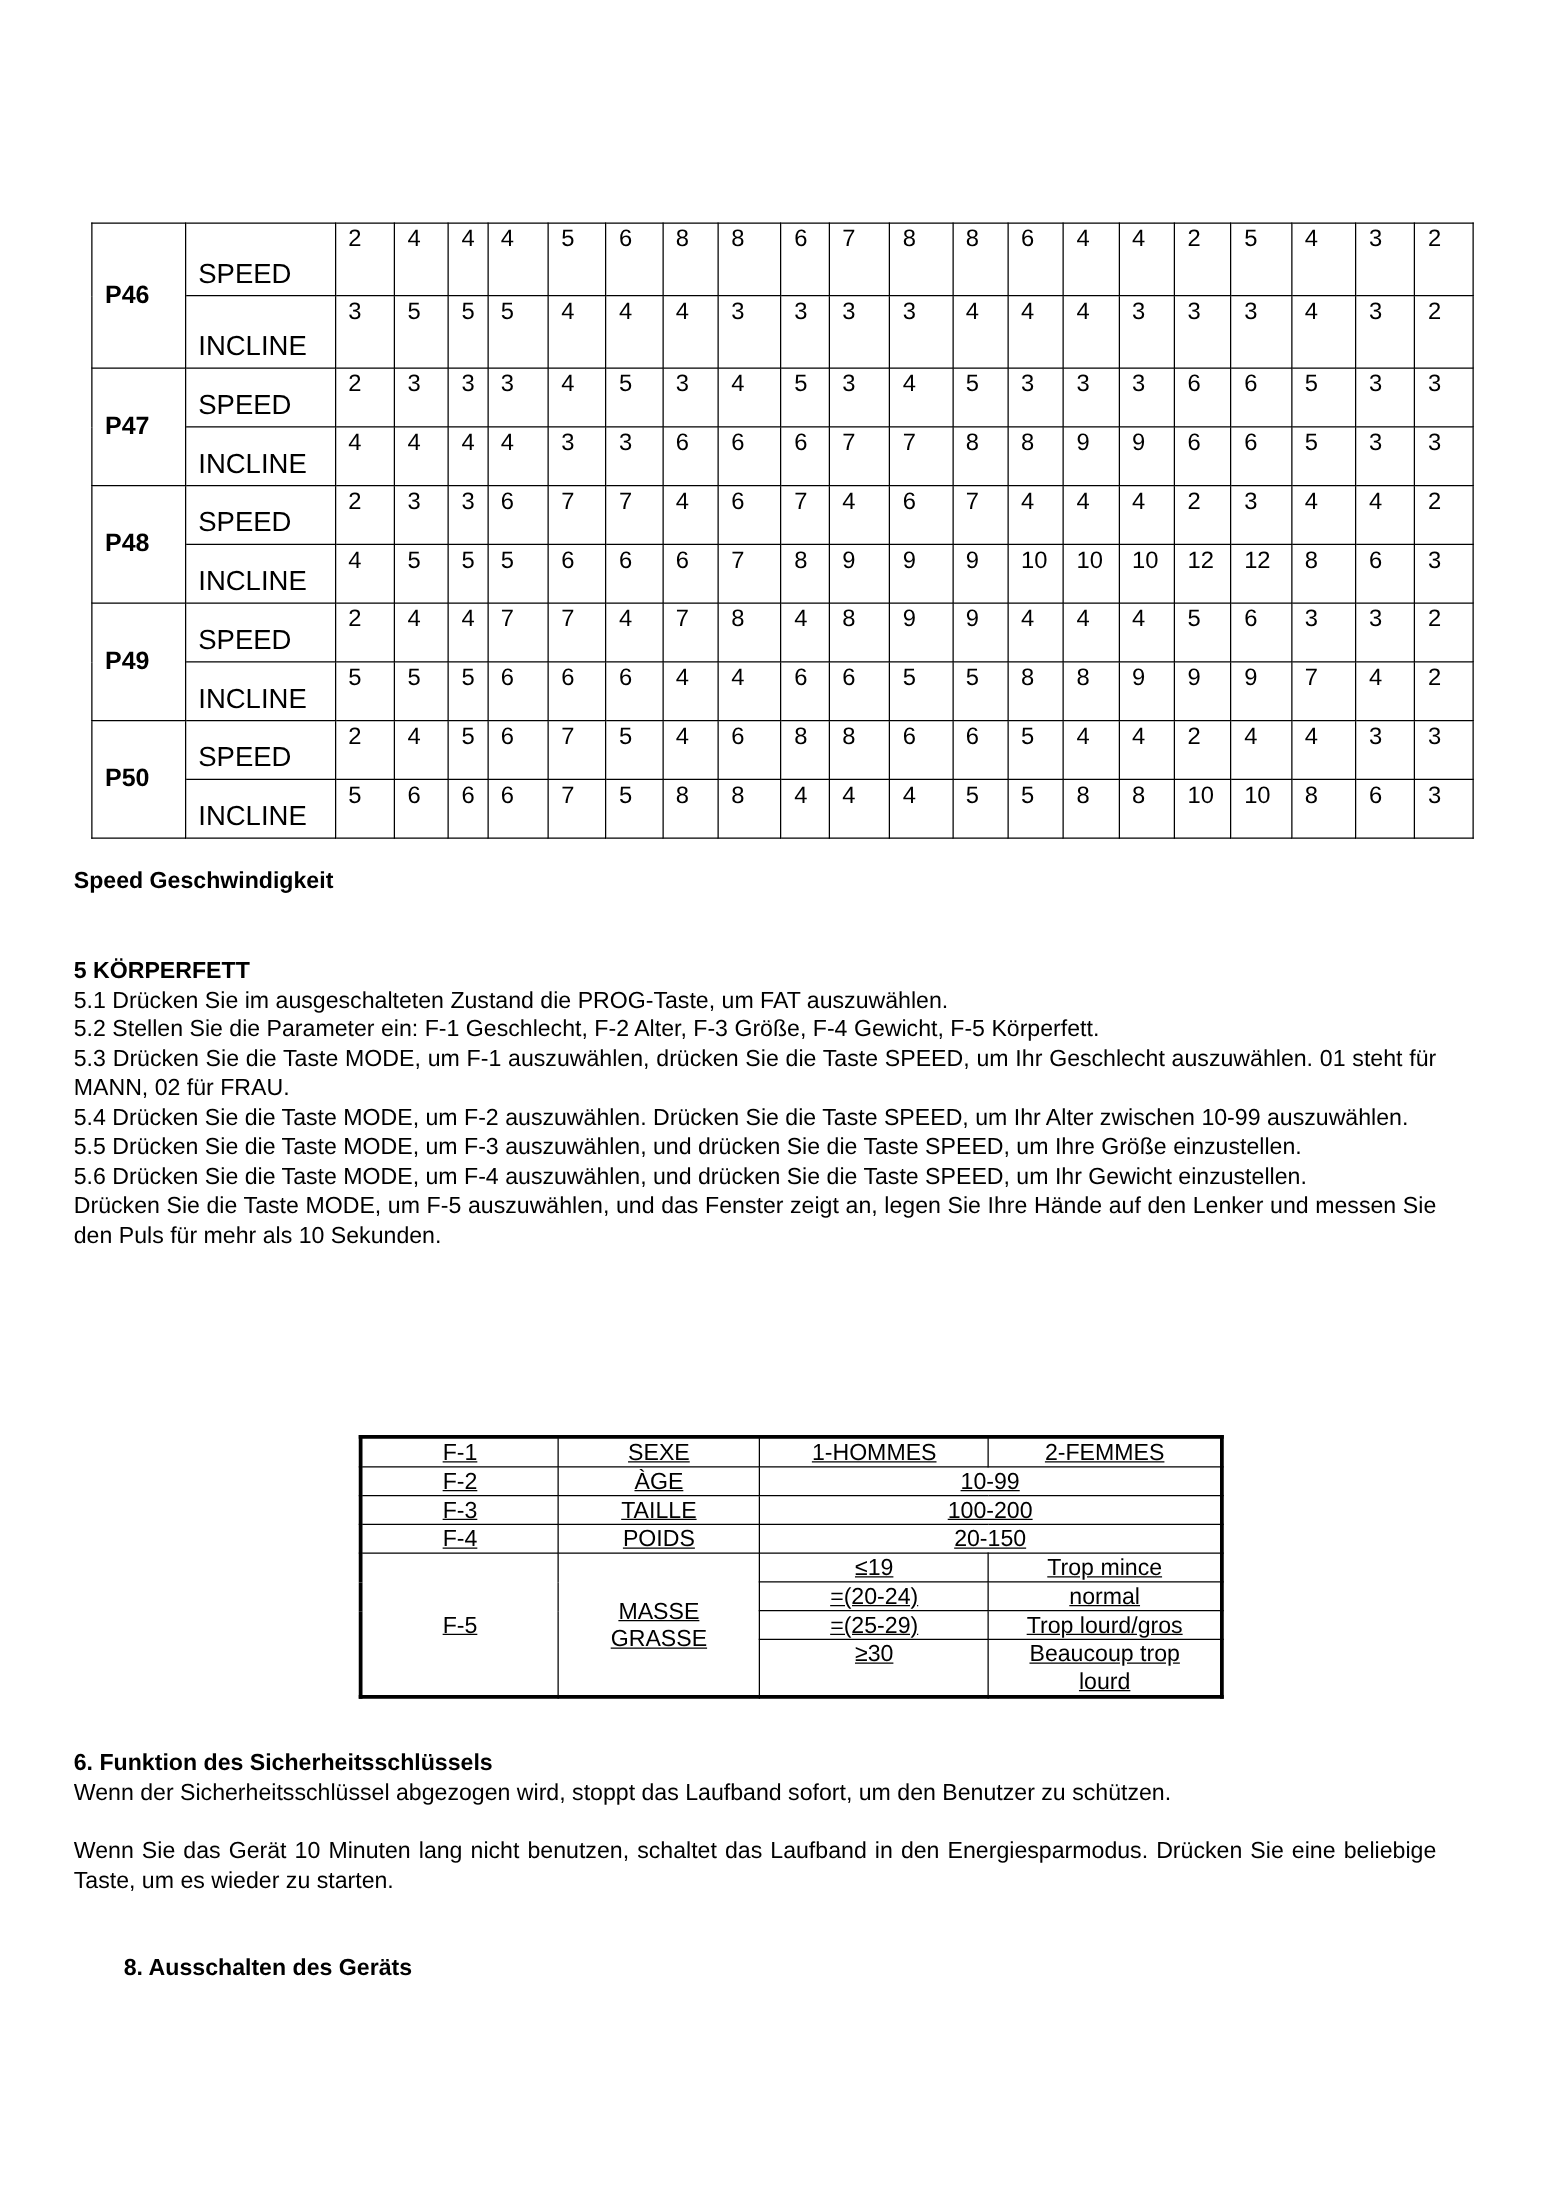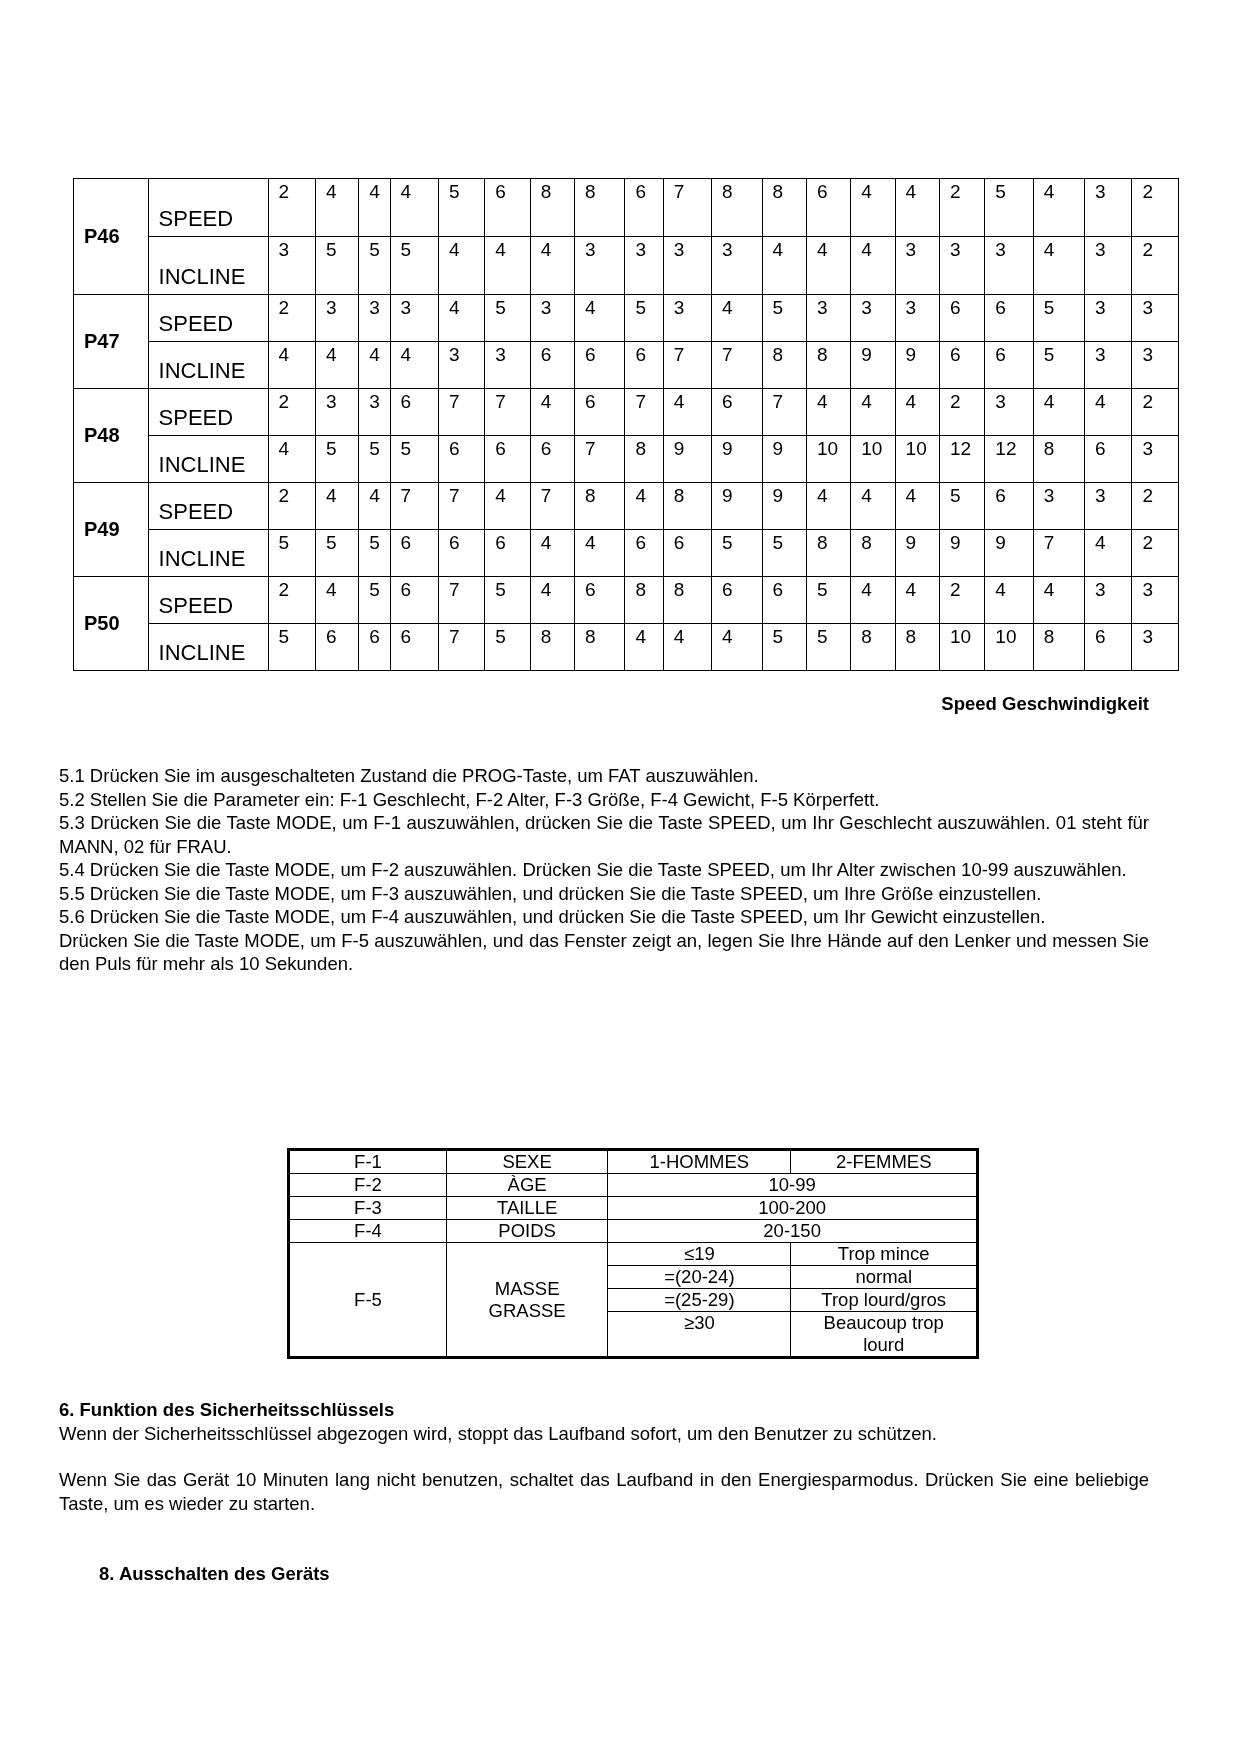--- a/index.html
+++ b/index.html
@@ -14,21 +14,21 @@
   #prog-table tr.r46 { height: 58px; }
   #prog-table tr.rn { height: 47px; }
 
   
   .block { position: absolute; left: 59px; width: 1090px; font-size: 18.5px; line-height: 23.5px; }
   .bold { font-weight: bold; }
   .just { text-align: justify; text-align-last: left; }
   p { margin: 0; }
 
   
-  #f-table { position: absolute; left: 287px; top: 1148px; border-collapse: collapse; border: 3px solid #000; width: 692px; table-layout: fixed; }
+  #f-table { position: absolute; left: 287px; top: 1148px; border-collapse: collapse; border: 3px solid #000; width: 692px; table-layout: fixed; text-decoration: underline; }
   #f-table td { border: 1px solid #000; text-align: center; font-size: 18.5px; line-height: 22px; padding: 0; vertical-align: top; }
   #f-table td.mid { vertical-align: middle; }
 </style>
 </head>
 <body>
 
 <table id="prog-table">
   <colgroup>
     <col style="width:74px">
       <col style="width:119px">
@@ -285,25 +285,26 @@
         <td class="val">8</td>
         <td class="val">10</td>
         <td class="val">10</td>
         <td class="val">8</td>
         <td class="val">6</td>
         <td class="val">3</td>
       </tr>
     </tbody>
 </table>
 
-<div class="block bold" style="top:692px;text-align:right;">
+<div class="block bold" style="top:692px;">
   <p>Speed Geschwindigkeit</p>
 </div>
 
 <div class="block" style="top:764px;">
+  <p class="bold">5 KÖRPERFETT</p>
   <p class="just">5.1 Drücken Sie im ausgeschalteten Zustand die PROG-Taste, um FAT auszuwählen.</p>
   <p class="just">5.2 Stellen Sie die Parameter ein: F-1 Geschlecht, F-2 Alter, F-3 Größe, F-4 Gewicht, F-5 Körperfett.</p>
   <p class="just">5.3 Drücken Sie die Taste MODE, um F-1 auszuwählen, drücken Sie die Taste SPEED, um Ihr Geschlecht auszuwählen. 01 steht für MANN, 02 für FRAU.</p>
   <p class="just">5.4 Drücken Sie die Taste MODE, um F-2 auszuwählen. Drücken Sie die Taste SPEED, um Ihr Alter zwischen 10-99 auszuwählen.</p>
   <p class="just">5.5 Drücken Sie die Taste MODE, um F-3 auszuwählen, und drücken Sie die Taste SPEED, um Ihre Größe einzustellen.</p>
   <p class="just">5.6 Drücken Sie die Taste MODE, um F-4 auszuwählen, und drücken Sie die Taste SPEED, um Ihr Gewicht einzustellen.</p>
   <p class="just">Drücken Sie die Taste MODE, um F-5 auszuwählen, und das Fenster zeigt an, legen Sie Ihre Hände auf den Lenker und messen Sie den Puls für mehr als 10 Sekunden.</p>
 </div>
 
 <table id="f-table">

